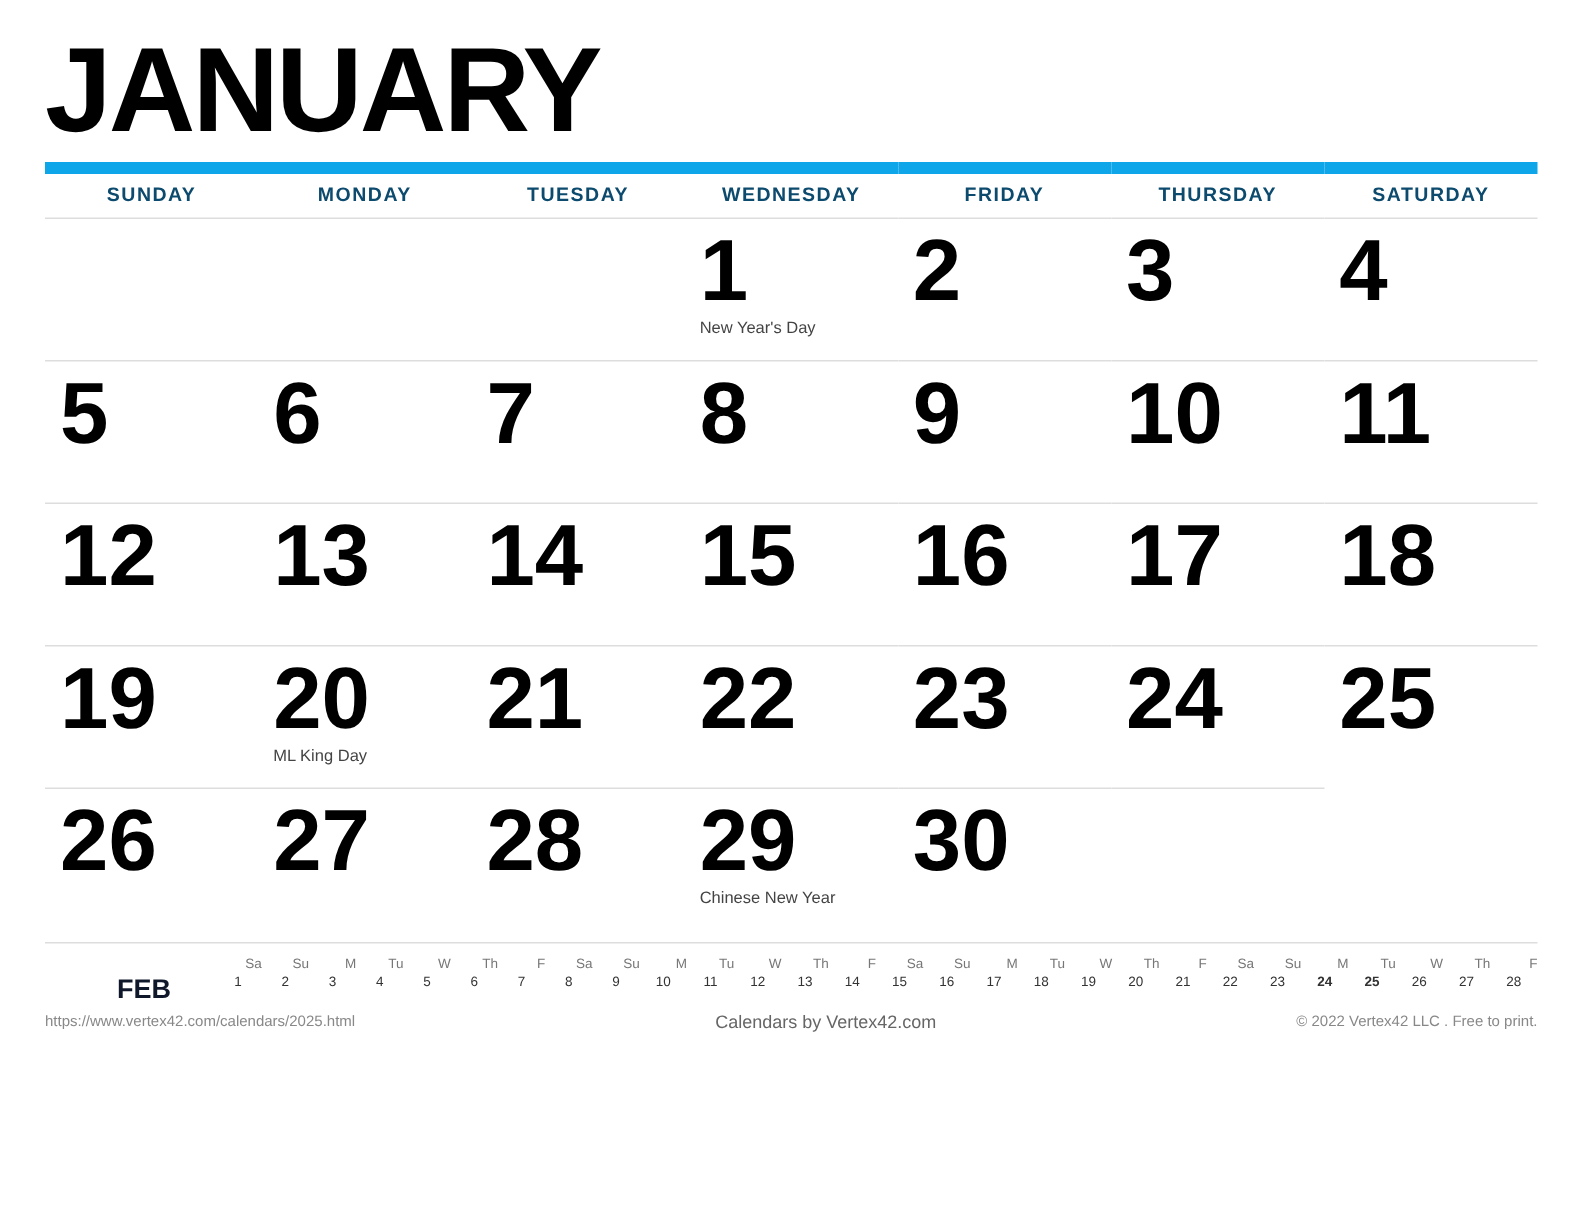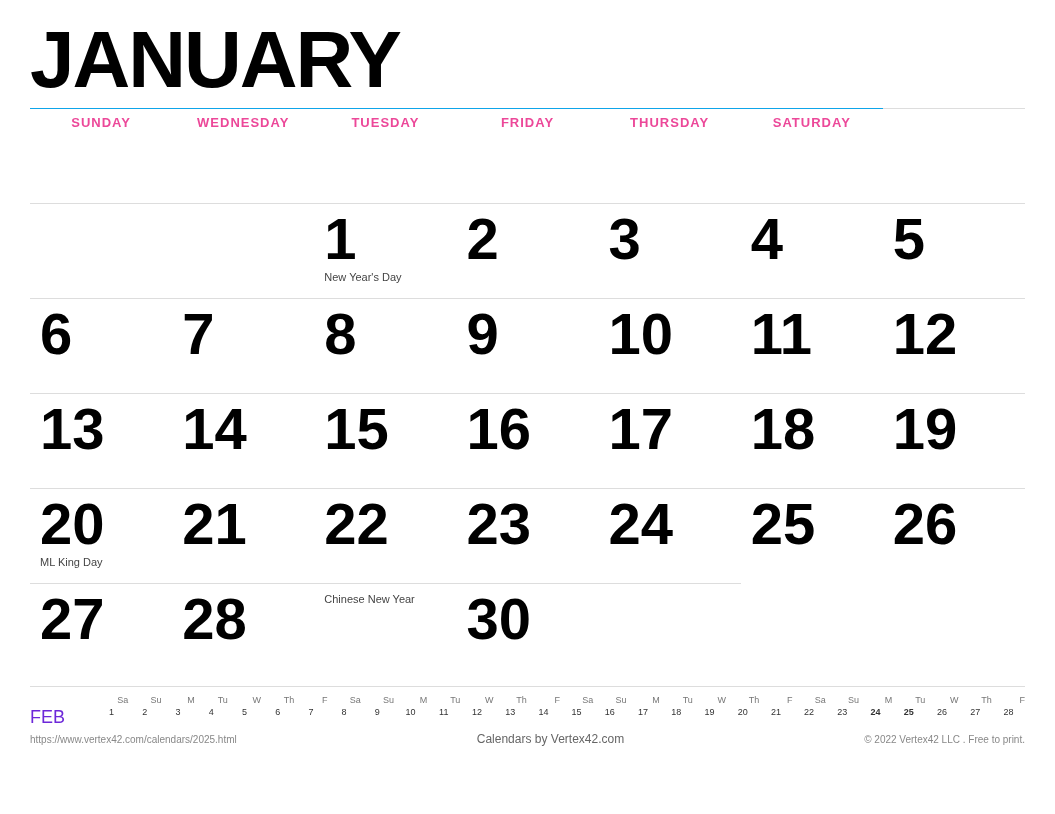--- a/index.html
+++ b/index.html
@@ -40,24 +40,24 @@
     }
     .days-grid {
       display: grid;
       grid-template-columns: repeat(7, 1fr);
       flex: 1;
     }
     .day-header {
       text-align: center;
       font-size: 13px;
       font-weight: 700;
-      color: #ec4899;
+      color: #0c4a6e;
       letter-spacing: 1px;
       padding: 6px 0 8px 0;
-      border-top: 1px solid #0ea5e9;
+      border-top: 8px solid #0ea5e9;
     }
     .day-cell {
       padding: 6px 10px 4px 10px;
       border-top: 1px solid #ddd;
       display: flex;
       flex-direction: column;
       align-items: flex-start;
       min-height: 95px;
     }
     .day-cell.empty {
@@ -80,25 +80,26 @@
     .mini-calendar-section {
       margin-top: 8px;
       padding-top: 8px;
       border-top: 1px solid #ddd;
       display: flex;
       align-items: flex-start;
       gap: 0;
     }
     .mini-month-label {
       font-size: 18px;
-      font-weight: 400;
-      color: #6d28d9;
+      font-weight: 700;
+      color: #0f172a;
       width: 55px;
       margin-right: 10px;
       padding-top: 12px;
+      margin-left: 48px;
     }
     .mini-header-cell {
       text-align: right;
       font-size: 9px;
       color: #777;
       padding-bottom: 2px;
     }
     .mini-day-cell {
       text-align: center;
       font-size: 9px;
@@ -124,22 +125,23 @@
 </head>
 <body>
 
 <div class="calendar-container">
   <div class="header-row">
     <div class="month-title">JANUARY</div>
   </div>
 
   <div class="days-grid" id="calendar-grid">
   <div class="day-header">SUNDAY</div>
+      <div class="day-header">MONDAY</div>
+      <div class="day-header">TUESDAY</div>
       <div class="day-header">WEDNESDAY</div>
-      <div class="day-header">TUESDAY</div>
       <div class="day-header">FRIDAY</div>
       <div class="day-header">THURSDAY</div>
       <div class="day-header">SATURDAY</div>
       <div class="day-cell empty"></div>
       <div class="day-cell empty"></div>
       <div class="day-cell empty"></div>
       <div class="day-cell">
         <div class="day-number">1</div>
         <div class="holiday-text">New Year's Day</div>
       </div>
@@ -219,20 +221,21 @@
       <div class="day-cell">
         <div class="day-number">26</div>
       </div>
       <div class="day-cell">
         <div class="day-number">27</div>
       </div>
       <div class="day-cell">
         <div class="day-number">28</div>
       </div>
       <div class="day-cell">
+        <div class="day-number">29</div>
         <div class="holiday-text">Chinese New Year</div>
       </div>
       <div class="day-cell">
         <div class="day-number">30</div>
       </div>
       <div class="day-cell empty"></div>
     </div>
 
   <div class="mini-calendar-section">
     <div class="mini-month-label">FEB</div>

